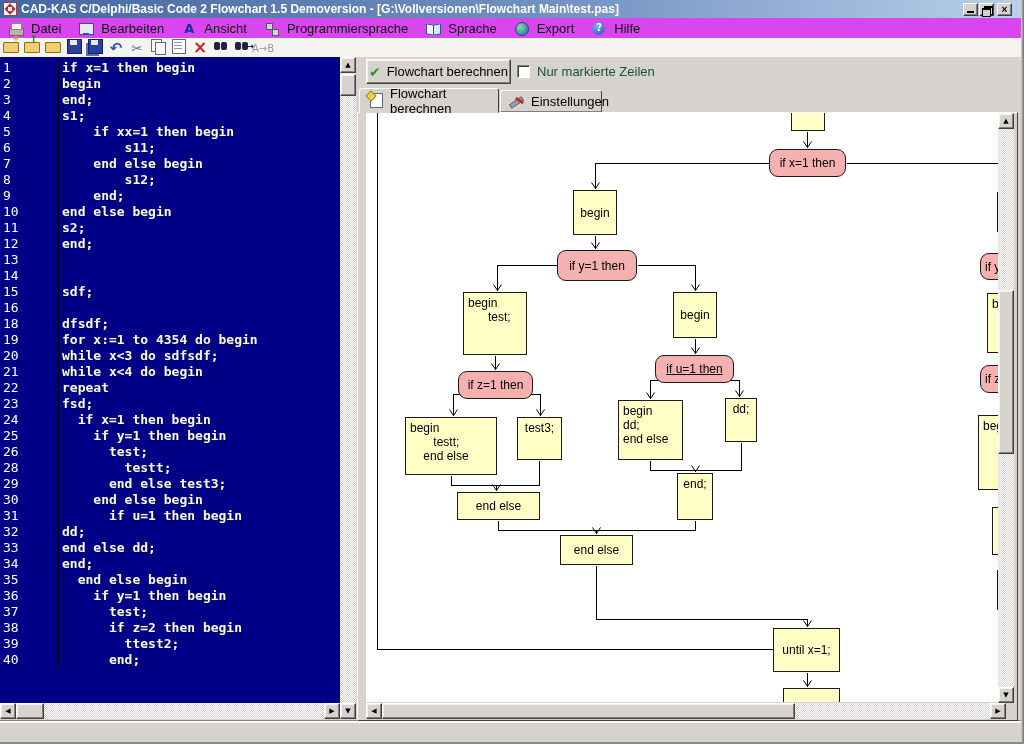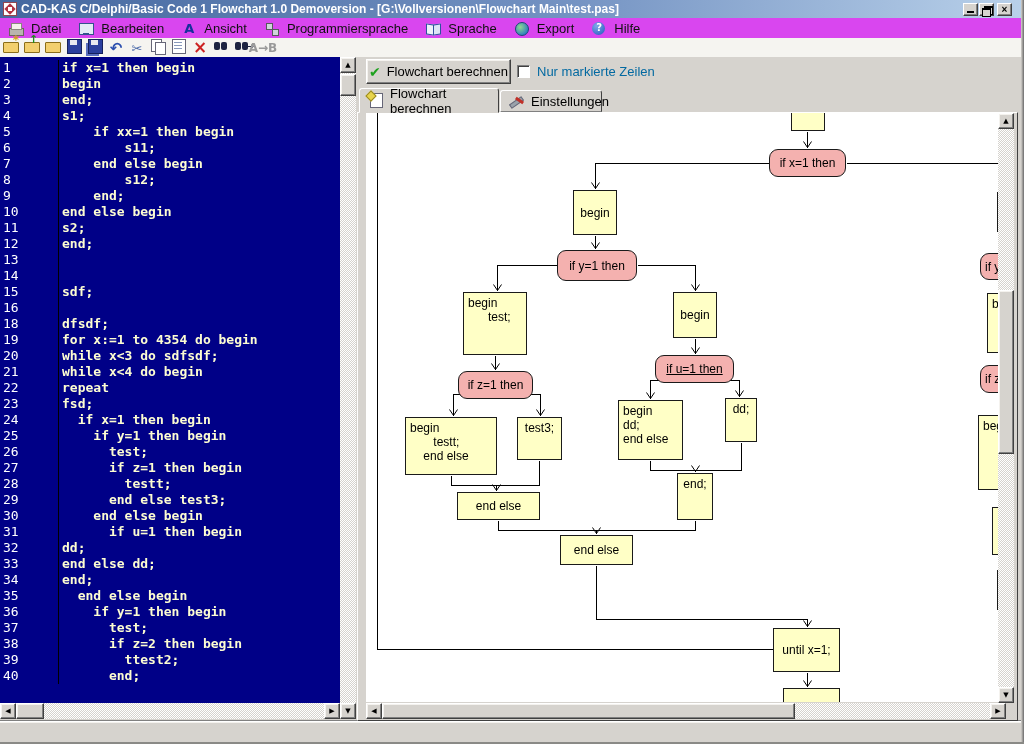--- a/index.html
+++ b/index.html
@@ -86,21 +86,21 @@
     border:1px solid; border-color:#fff #404040 #404040 #fff; box-shadow:inset -1px -1px 0 #808080,inset 1px 1px 0 #f4f2ee; }
 
   
   .right-bg { position:absolute; left:356px; top:57px; width:668px; height:665px; background:#d6d3ce; }
   .compute-btn { position:absolute; left:366px; top:59px; width:145px; height:25px; background:#d6d3ce;
     border:1px solid; border-color:#fff #404040 #404040 #fff; box-shadow:inset -1px -1px 0 #808080,inset 1px 1px 0 #f4f2ee;
     display:flex; align-items:center; justify-content:center; gap:6px; font-size:13px; color:#000; }
   .check-glyph { color:#1ea11e; font-weight:bold; font-size:14px; font-family:"DejaVu Sans",sans-serif; }
   .checkbox-row { position:absolute; left:517px; top:63px; display:flex; align-items:center; gap:7px; height:16px; }
   .checkbox-box { width:13px; height:13px; background:#fff; border:1px solid; border-color:#808080 #fff #fff #808080; box-shadow:inset 1px 1px 0 #404040; }
-  .checkbox-label { font-size:13px; color:#0369a1; }
+  .checkbox-label { font-size:13px; color:#14532d; }
 
   .tab { position:absolute; background:#d6d3ce; display:flex; align-items:center; gap:5px; padding:0 7px;
     font-size:13px; color:#000; border:1px solid; border-color:#fff #404040 #d6d3ce #fff;
     border-radius:3px 3px 0 0; }
   .tab.active { left:359px; top:88px; height:25px; width:140px; z-index:3; }
   .tab.inactive { left:500px; top:90px; height:22px; width:102px; z-index:1; border-bottom-color:#808080; }
 
   .tabpage { position:absolute; left:357px; top:112px; width:661px; height:609px; background:#d6d3ce;
     border:1px solid; border-color:#fff #404040 #404040 #fff; z-index:2; }
 
@@ -119,21 +119,21 @@
   .status-groove { position:absolute; left:0; top:720px; width:1024px; height:2px; border-top:1px solid #808080; border-bottom:1px solid #fff; }
   .statusbar { position:absolute; left:0; top:722px; width:1024px; height:22px; background:#d6d3ce; border-top:1px solid #f4f2ee; }
   .win-edge-r { position:absolute; right:0; top:0; width:3px; height:744px; background:linear-gradient(to right,#d6d3ce,#6a6a6a); }
   .win-edge-b { position:absolute; left:0; bottom:0; width:1024px; height:2px; background:#8a8a86; }
 </style>
 </head>
 <body>
 
 <div class="titlebar">
   <span class="app-icon"></span>
-  <span class="title-text">CAD-KAS C/Delphi/Basic Code 1 Flowchart 1.0 Demoversion - [G:\Vollversionen\Flowchart Main\test.pas]</span>
+  <span class="title-text">CAD-KAS C/Delphi/Basic Code 2 Flowchart 1.5 Demoversion - [G:\Vollversionen\Flowchart Main\test.pas]</span>
   <span class="win-btn btn-min"></span>
   <span class="win-btn btn-restore"></span>
   <span class="win-btn btn-close">×</span>
 </div>
 
 <div class="menubar">
     <div class="menu-item">
       <span class="ic ic-printer-icon"></span>
       <span class="mlabel">Datei</span>
     </div>
@@ -169,21 +169,21 @@
     <span><span class="ic ic-open-icon"></span></span>
     <span><span class="ic ic-save-icon"></span></span>
     <span><span class="ic ic-save-as-icon"></span></span>
     <span><span class="ic ic-undo-icon" style="color: rgb(43, 79, 174); font-size: 15px; font-weight: bold;">↶</span></span>
     <span><span class="ic ic-cut-icon" style="color: rgb(74, 105, 168); font-size: 13px;">✂</span></span>
     <span><span class="ic ic-copy-icon"></span></span>
     <span><span class="ic ic-properties-icon"></span></span>
     <span><span class="ic ic-delete-icon" style="color: rgb(204, 34, 34); font-size: 17px; font-weight: bold;">×</span></span>
     <span><span class="ic ic-find-icon"></span></span>
     <span><span class="ic ic-find-next-icon"></span></span>
-    <span><span class="ic ic-replace-icon" style="color: rgb(153, 153, 153); font-size: 12px; font-weight: bold;">A→B</span></span>
+    <span><span class="ic ic-replace-icon" style="color: rgb(153, 153, 153); font-size: 10px; font-weight: normal;">A→B</span></span>
   </div>
 
 <div class="editor">
     <div class="codeline">
       <span class="num">1</span>
       <span class="txt">if x=1 then begin</span>
     </div>
     <div class="codeline">
       <span class="num">2</span>
       <span class="txt">begin</span>
@@ -271,24 +271,20 @@
       <span class="num">24</span>
       <span class="txt">  if x=1 then begin</span>
     </div>
     <div class="codeline">
       <span class="num">25</span>
       <span class="txt">    if y=1 then begin</span>
     </div>
     <div class="codeline">
       <span class="num">26</span>
       <span class="txt">      test;</span>
-    </div>
-    <div class="codeline">
-      <span class="num">27</span>
-      <span class="txt">      if z=1 then begin</span>
     </div>
     <div class="codeline">
       <span class="num">28</span>
       <span class="txt">        testt;</span>
     </div>
     <div class="codeline">
       <span class="num">29</span>
       <span class="txt">      end else test3;</span>
     </div>
     <div class="codeline">

